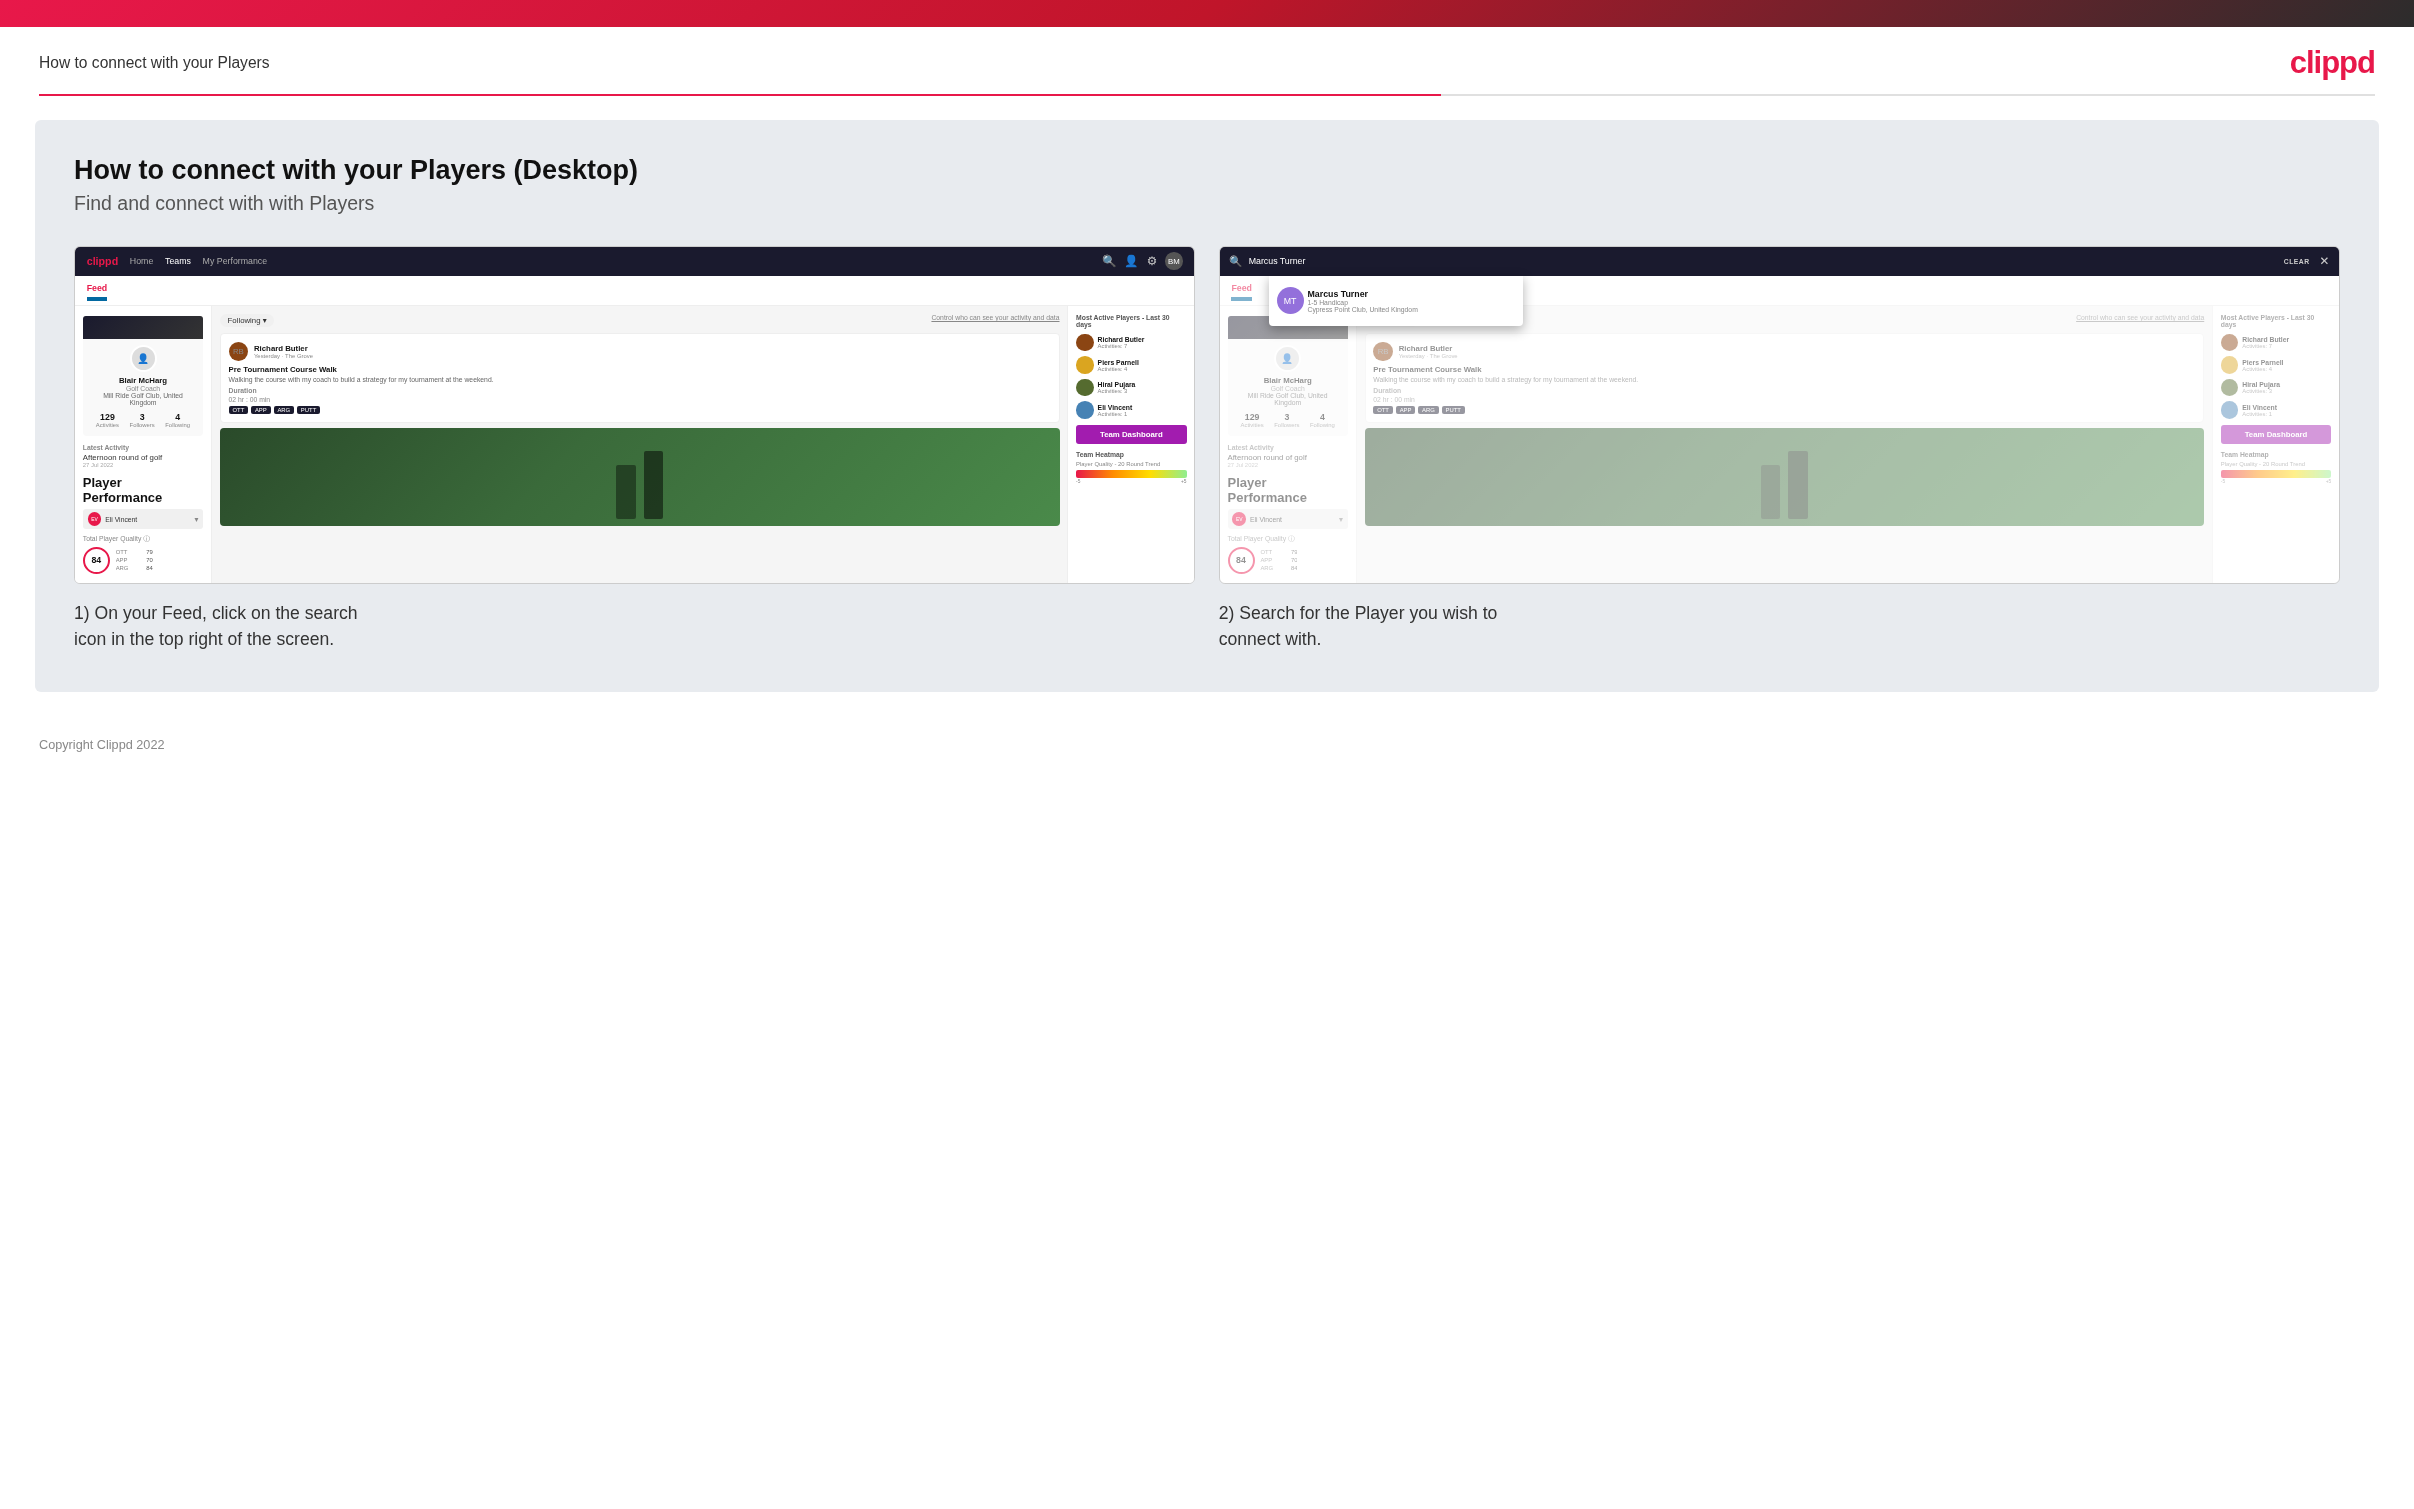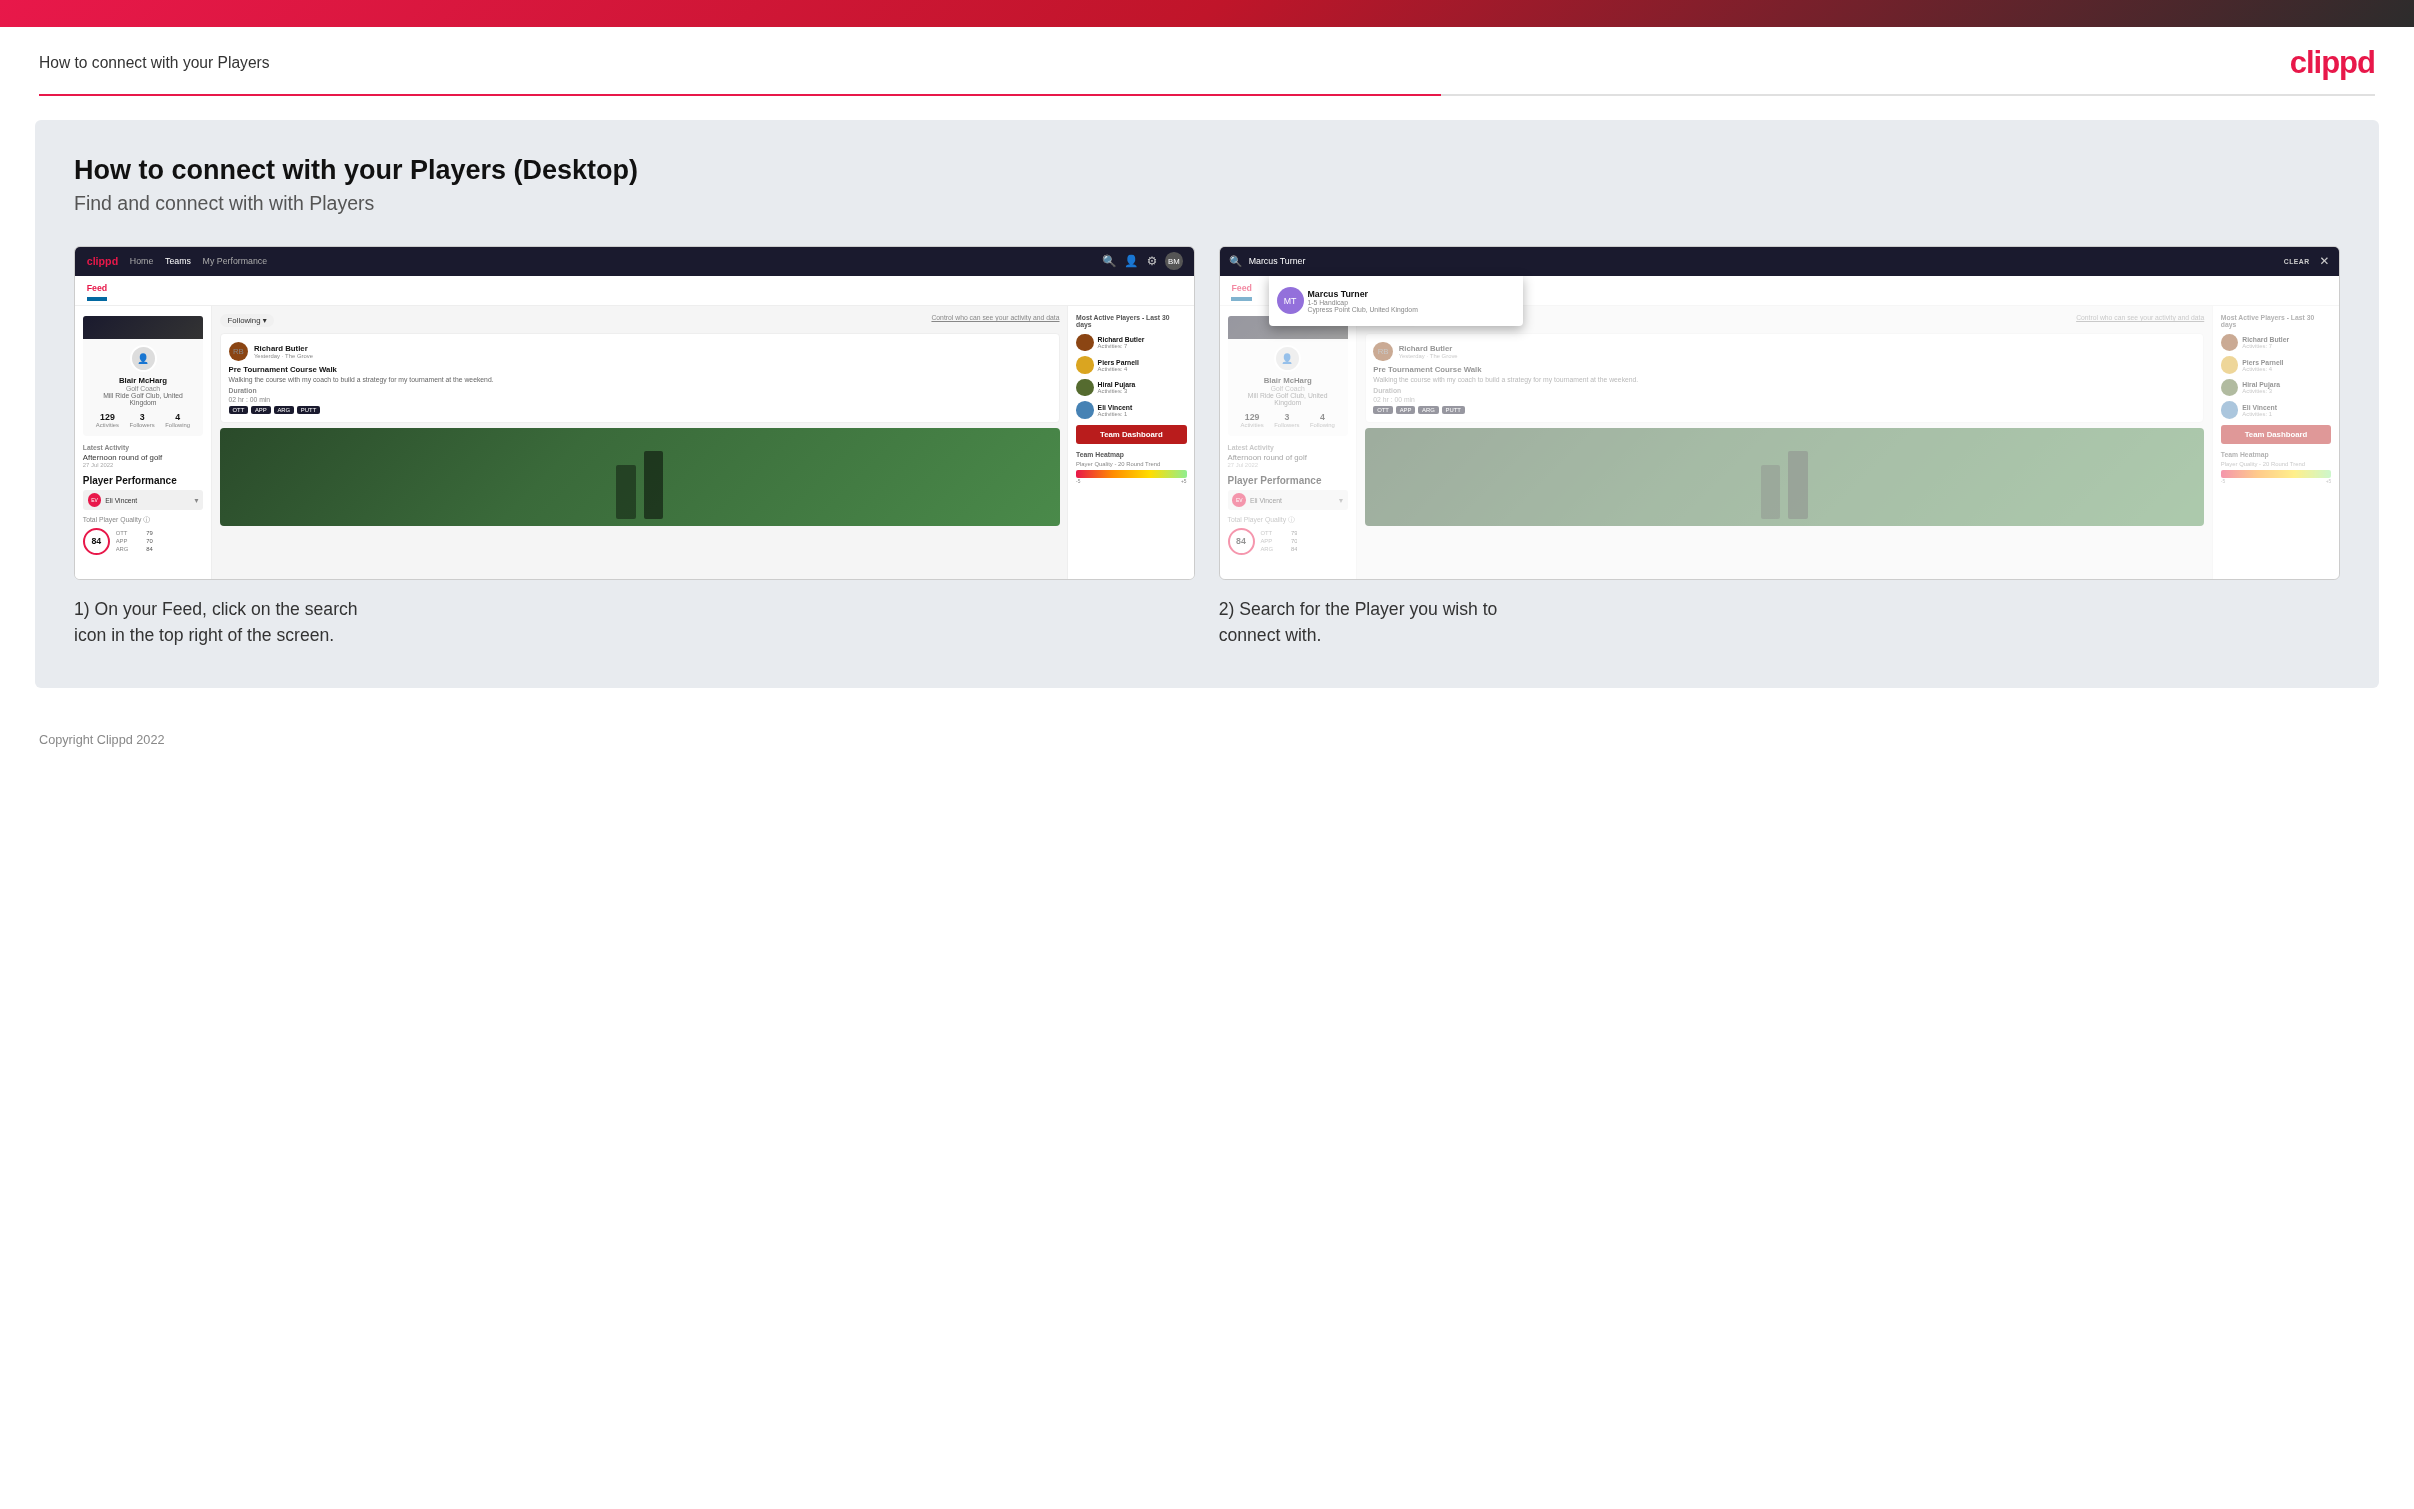--- a/index.html
+++ b/index.html
@@ -55,21 +55,21 @@
     .stat-item { text-align: center; }
     .stat-num { font-size: 8.8px; font-weight: 700; color: #111; }
     .stat-label { font-size: 5.9px; color: #888; }
 
     
     .activity-label { font-size: 6.8px; color: #888; margin-top: 5.9px; margin-bottom: 2px; font-weight: 600; }
     .activity-text { font-size: 7.8px; color: #333; }
     .activity-date { font-size: 5.9px; color: #aaa; }
 
     
-    .player-perf-label { font-size: 10px; font-weight: 700; color: #111; margin-top: 7.8px; margin-bottom: 3.9px; }
+    .player-perf-label { font-size: 13px; font-weight: 700; color: #111; margin-top: 7.8px; margin-bottom: 3.9px; }
     .player-select { display: flex; align-items: center; gap: 3.9px; background: #f0f0f0; border-radius: 2.9px; padding: 2.9px 4.9px; }
     .player-avatar-small { width: 13.7px; height: 13.7px; border-radius: 50%; background: #e8184a; display: flex; align-items: center; justify-content: center; font-size: 4.9px; color: #fff; }
     .player-name-small { font-size: 6.8px; color: #333; flex: 1; }
     .dropdown-arrow { font-size: 7.8px; color: #888; }
 
     .quality-label { font-size: 6.8px; color: #888; margin-top: 4.9px; margin-bottom: 2.9px; }
     .score-circle { width: 27px; height: 27px; border-radius: 50%; border: 2.9px solid #e8184a; display: flex; align-items: center; justify-content: center; float: left; margin-right: 5.9px; }
     .score-num { font-size: 8.8px; font-weight: 700; color: #111; }
     .stats-bars { overflow: hidden; margin-top: 2px; }
     .bar-row { display: flex; align-items: center; gap: 2.9px; margin-bottom: 2px; }
@@ -98,21 +98,21 @@
     
     .golf-image { width: 100%; height: 98px; background: linear-gradient(135deg, #2a4a2a 0%, #3a6a3a 40%, #4a8a4a 100%); border-radius: 3.9px; margin-top: 3.9px; overflow: hidden; display: flex; align-items: flex-end; justify-content: center; position: relative; }
 
     
     .section-header { font-size: 6.8px; font-weight: 700; color: #555; margin-bottom: 5.9px; }
     .player-row { display: flex; align-items: center; gap: 3.9px; margin-bottom: 4.9px; }
     .player-thumb { width: 17.6px; height: 17.6px; border-radius: 50%; background: #ddd; }
     .player-info .p-name { font-size: 6.8px; font-weight: 600; color: #111; }
     .player-info .p-acts { font-size: 5.9px; color: #888; }
 
-    .team-dashboard-btn { background: #b91c1c; color: #fff; width: 100%; text-align: center; padding: 4.9px; border-radius: 2.9px; font-size: 7.8px; font-weight: 600; margin-top: 5.9px; cursor: pointer; }
+    .team-dashboard-btn { background: #a21caf; color: #fff; width: 100%; text-align: center; padding: 4.9px; border-radius: 2.9px; font-size: 7.8px; font-weight: 600; margin-top: 5.9px; cursor: pointer; }
     .heatmap-label { font-size: 6.8px; font-weight: 700; color: #555; margin-top: 7.8px; margin-bottom: 2.9px; }
     .heatmap-sub { font-size: 5.9px; color: #888; margin-bottom: 2.9px; }
     .heatmap-bar { height: 7.8px; background: linear-gradient(to right, #e8184a, #ff8c00, #ffdd00, #90ee90); border-radius: 2px; }
     .heatmap-scale { display: flex; justify-content: space-between; font-size: 4.9px; color: #888; margin-top: 1px; }
     .search-bar-overlay { position: absolute; top: 0; left: 0; right: 0; background: #1a1a2e; height: 29px; display: flex; align-items: center; padding: 0 9.8px; gap: 5.9px; z-index: 20; }
     .search-input-mock { flex: 1; background: transparent; border: none; color: #fff; font-size: 8.8px; outline: none; }
     .search-clear-btn { color: #ccc; font-size: 6.8px; font-weight: 600; cursor: pointer; letter-spacing: 0.5px; }
     .search-close-btn { color: #ccc; font-size: 11.7px; cursor: pointer; margin-left: 3.9px; }
 
     .search-dropdown { position: absolute; top: 29px; left: 49px; width: 254px; background: #fff; border-radius: 0 0 3.9px 3.9px; padding: 7.8px; z-index: 20; box-shadow: 0 3.9px 11.7px rgba(0,0,0,0.3); }

